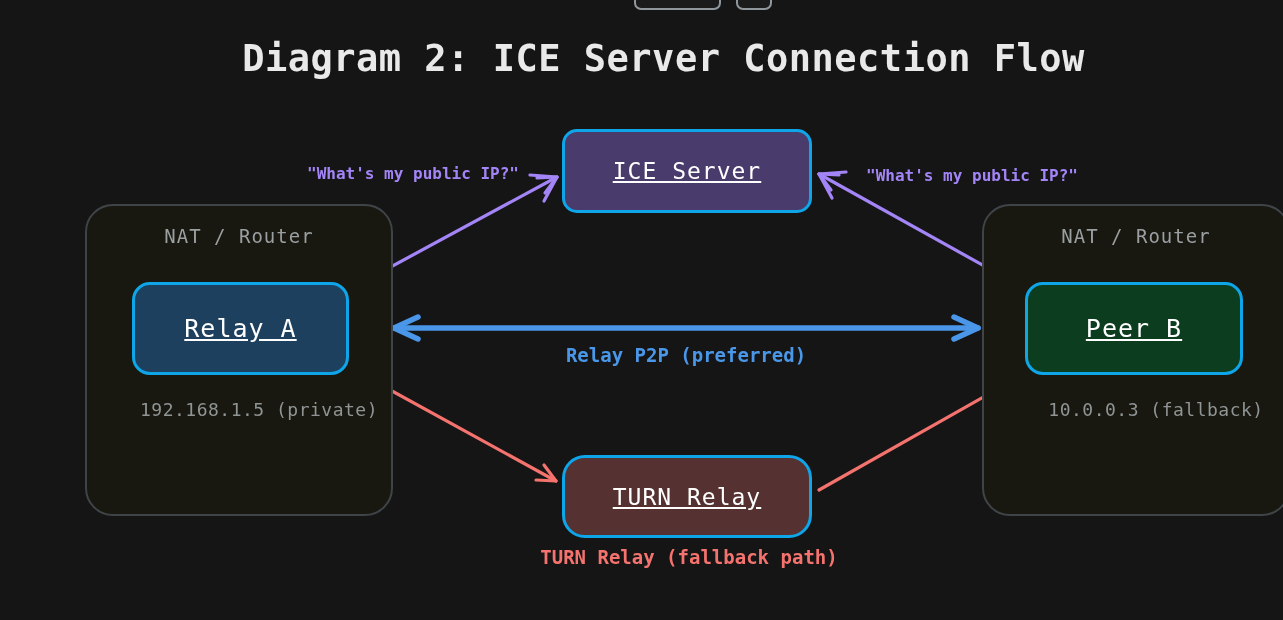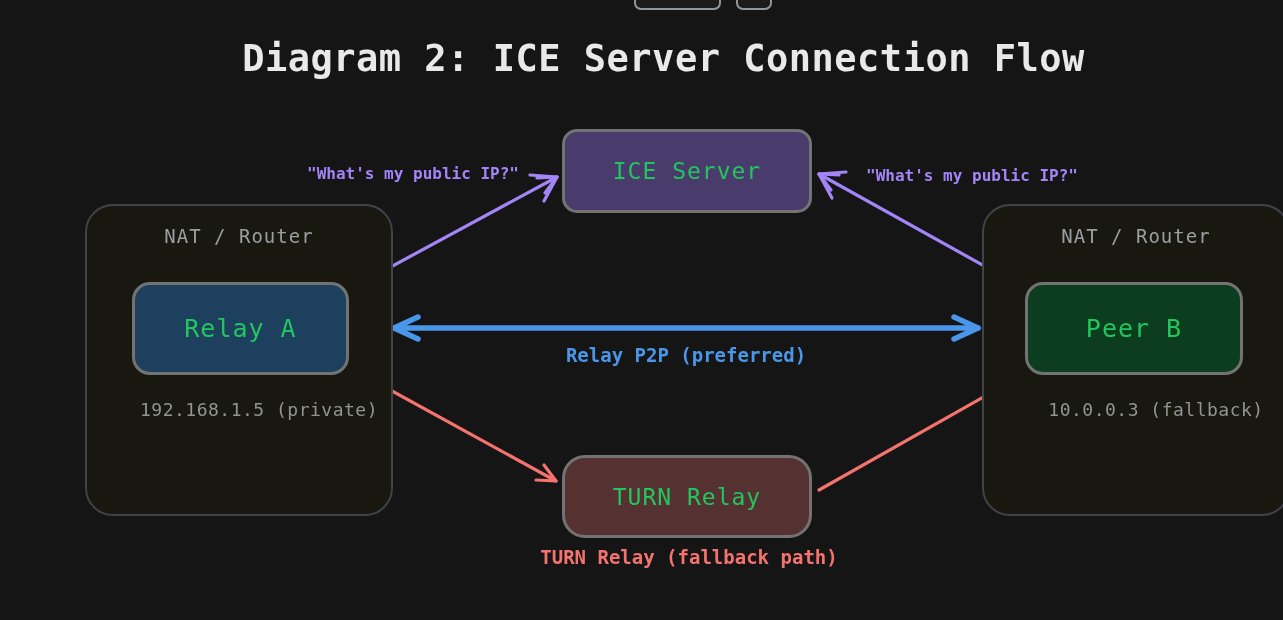--- a/index.html
+++ b/index.html
@@ -73,30 +73,31 @@
     text-align: center;
     font-size: 18px;
     color: #8f9494;
     letter-spacing: 0.5px;
     padding-left: 20px;
   }
 
   
   .node {
     position: absolute;
-    border: 3px solid #737373;
+    border: 3px solid #0ea5e9;
     border-radius: 18px;
     box-sizing: border-box;
     display: flex;
     align-items: center;
     justify-content: center;
-    color: #22c55e;
+    color: #ffffff;
     font-size: 25px;
     letter-spacing: 1px;
     white-space: nowrap;
+    text-decoration: underline;
   }
   #node-ice {
     left: 530px; top: 129px; width: 250px; height: 84px;
     background: #4a3b6d;
     border-radius: 15px;
     font-size: 23px;
   }
   #node-peer-a {
     left: 100px; top: 282px; width: 217px; height: 93px;
     background: #1d405f;

